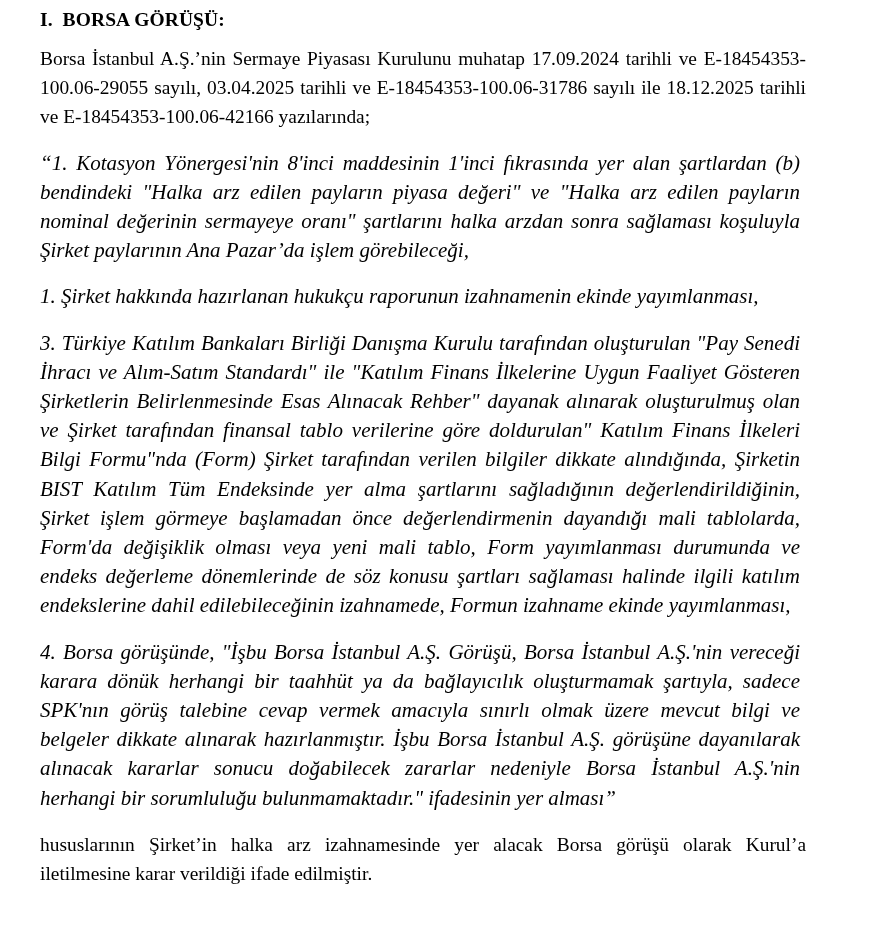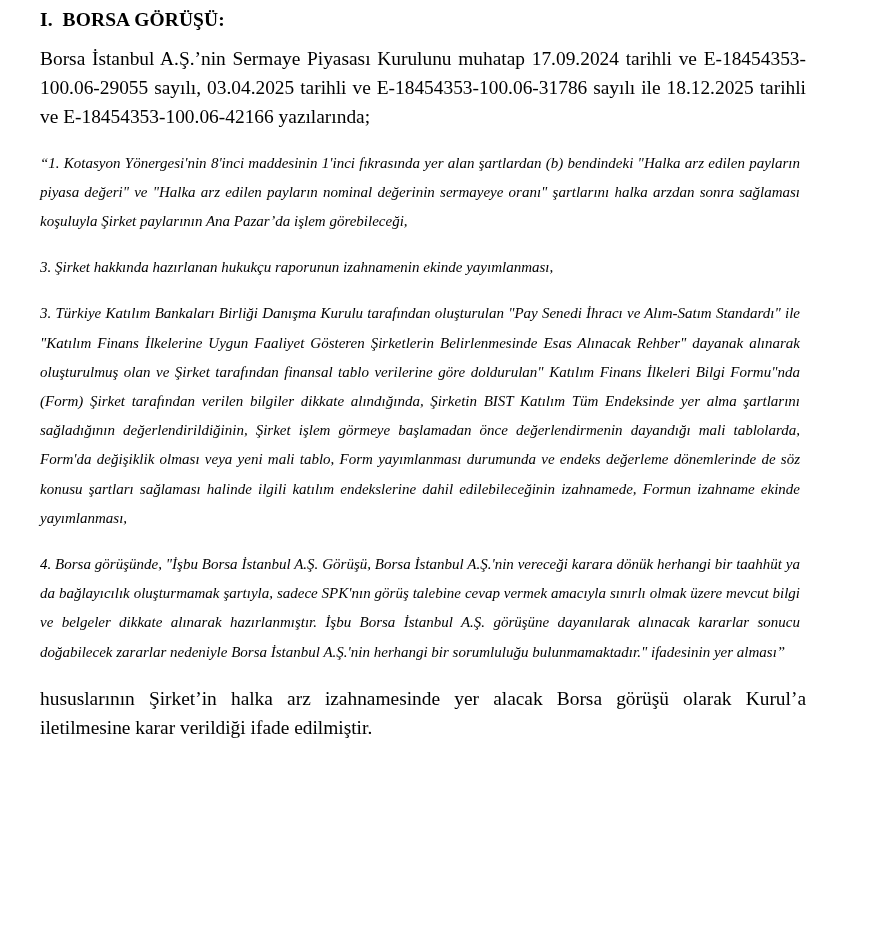--- a/index.html
+++ b/index.html
@@ -34,21 +34,21 @@
   }
   p.body-par {
     font-size: 19.4px;
     line-height: 29.2px;
     margin: 0 0 17px 0;
     text-align: justify;
     text-justify: inter-word;
     hyphens: none;
   }
   p.quote-par {
-    font-size: 15px;
+    font-size: 21px;
     line-height: 29.2px;
     margin: 0 6px 17px 0;
     text-align: justify;
     text-justify: inter-word;
     font-style: italic;
     hyphens: none;
   }
   p.tight {
     margin-bottom: 4px;
   }
@@ -60,21 +60,21 @@
 <body>
 
 <div class="page">
 
   <h1 class="doc-heading">I.  BORSA GÖRÜŞÜ:</h1>
 
   <p class="body-par">Borsa İstanbul A.Ş.’nin Sermaye Piyasası Kurulunu muhatap 17.09.2024 tarihli ve E-18454353-100.06-29055 sayılı, 03.04.2025 tarihli ve E-18454353-100.06-31786 sayılı ile 18.12.2025 tarihli ve E-18454353-100.06-42166 yazılarında;</p>
 
   <p class="quote-par">“1. Kotasyon Yönergesi'nin 8'inci maddesinin 1'inci fıkrasında yer alan şartlardan (b) bendindeki "Halka arz edilen payların piyasa değeri" ve "Halka arz edilen payların nominal değerinin sermayeye oranı" şartlarını halka arzdan sonra sağlaması koşuluyla Şirket paylarının Ana Pazar’da işlem görebileceği,</p>
 
-  <p class="quote-par">3. Şirket hakkında hazırlanan hukukçu raporunun izahnamenin ekinde yayımlanması,</p>
+  <p class="quote-par">1. Şirket hakkında hazırlanan hukukçu raporunun izahnamenin ekinde yayımlanması,</p>
 
   <p class="quote-par">3. Türkiye Katılım Bankaları Birliği Danışma Kurulu tarafından oluşturulan "Pay Senedi İhracı ve Alım-Satım Standardı" ile "Katılım Finans İlkelerine Uygun Faaliyet Gösteren Şirketlerin Belirlenmesinde Esas Alınacak Rehber" dayanak alınarak oluşturulmuş olan ve Şirket tarafından finansal tablo verilerine göre doldurulan" Katılım Finans İlkeleri Bilgi Formu"nda (Form) Şirket tarafından verilen bilgiler dikkate alındığında, Şirketin BIST Katılım Tüm Endeksinde yer alma şartlarını sağladığının değerlendirildiğinin, Şirket işlem görmeye başlamadan önce değerlendirmenin dayandığı mali tablolarda, Form'da değişiklik olması veya yeni mali tablo, Form yayımlanması durumunda ve endeks değerleme dönemlerinde de söz konusu şartları sağlaması halinde ilgili katılım endekslerine dahil edilebileceğinin izahnamede, Formun izahname ekinde yayımlanması,</p>
 
   <p class="quote-par">4. Borsa görüşünde, "İşbu Borsa İstanbul A.Ş. Görüşü, Borsa İstanbul A.Ş.'nin vereceği karara dönük herhangi bir taahhüt ya da bağlayıcılık oluşturmamak şartıyla, sadece SPK'nın görüş talebine cevap vermek amacıyla sınırlı olmak üzere mevcut bilgi ve belgeler dikkate alınarak hazırlanmıştır. İşbu Borsa İstanbul A.Ş. görüşüne dayanılarak alınacak kararlar sonucu doğabilecek zararlar nedeniyle Borsa İstanbul A.Ş.'nin herhangi bir sorumluluğu bulunmamaktadır." ifadesinin yer alması”</p>
 
   <p class="body-par tight">hususlarının Şirket’in halka arz izahnamesinde yer alacak Borsa görüşü olarak Kurul’a iletilmesine karar verildiği ifade edilmiştir.</p>
 
   <div class="spacer-block"></div>
 
 </div>

